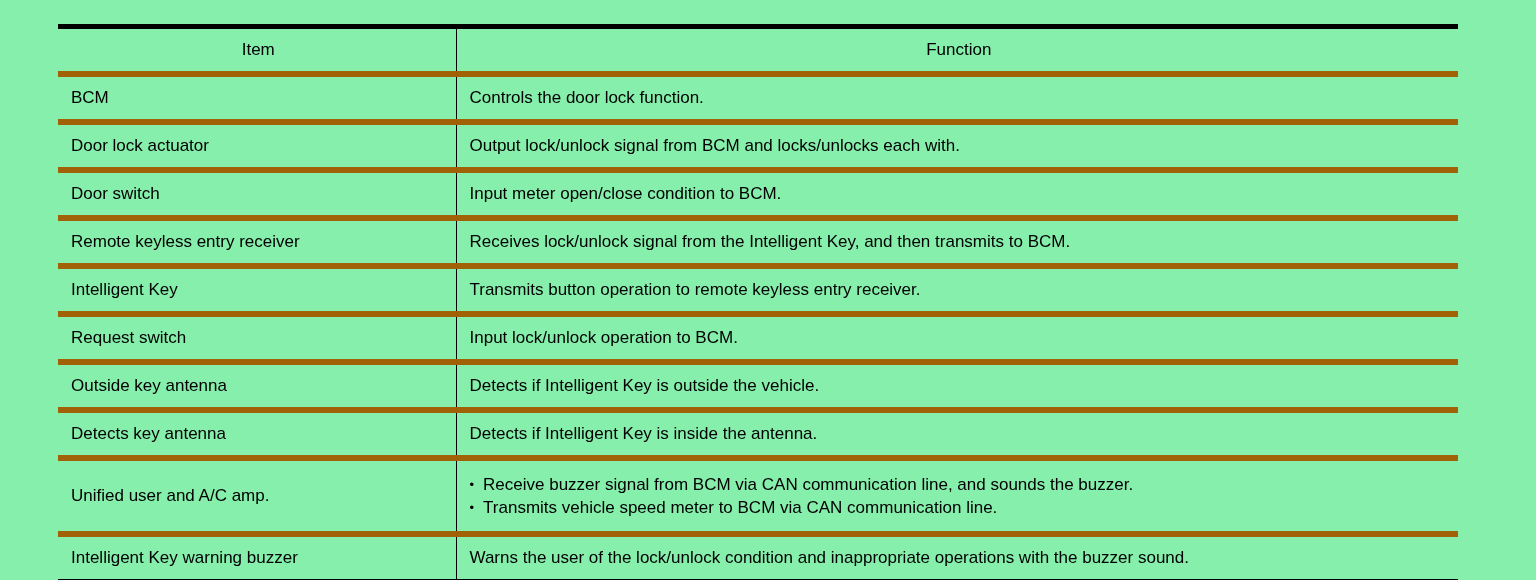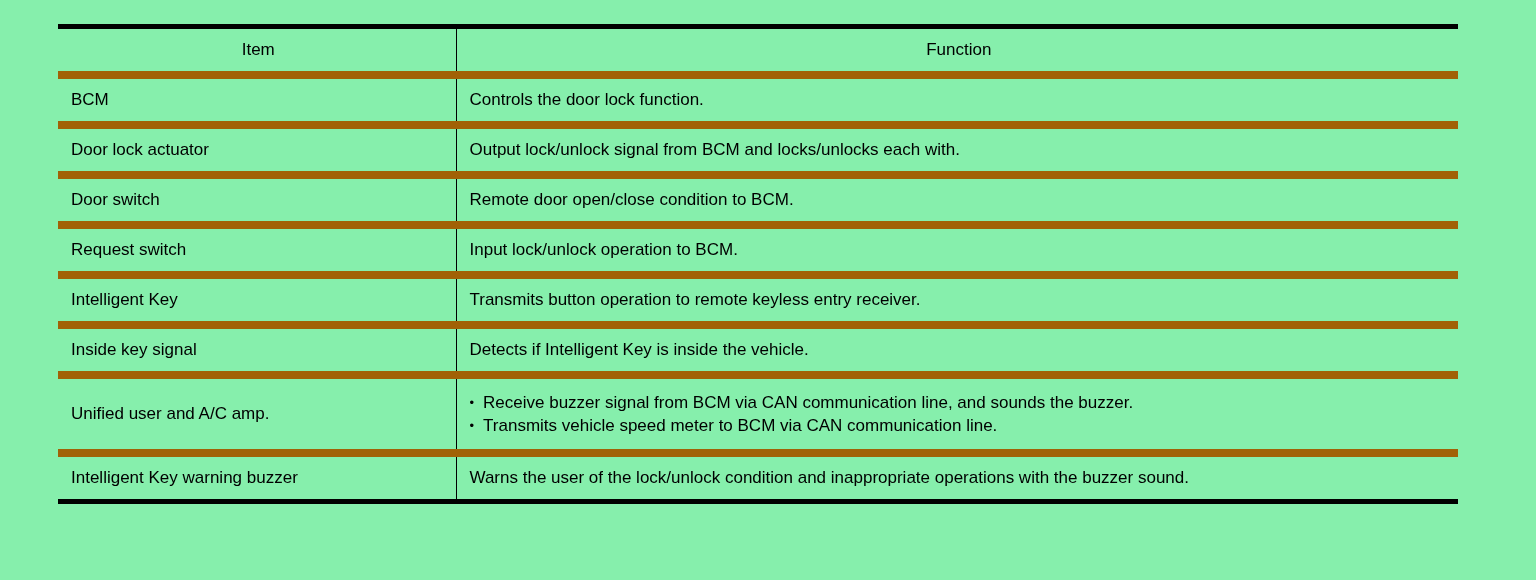--- a/index.html
+++ b/index.html
@@ -30,21 +30,21 @@
     line-height: 1.25;
   }
   table.spec-table col.col-item { width: 398px; }
   table.spec-table col.col-func { width: 1002px; }
 
   
   table.spec-table { border-top: 5px solid #000; border-bottom: 5px solid #000; }
 
   table.spec-table th,
   table.spec-table td {
-    border-top: 8px solid #a16207;
+    border-top: 6px solid #a16207;
     padding: 4px 10px 4px 13px;
     vertical-align: middle;
     overflow: hidden;
     white-space: nowrap;
   }
   table.spec-table thead th { border-top: none; }
 
   
   table.spec-table th:first-child,
   table.spec-table td:first-child {
@@ -87,33 +87,41 @@
         <tr>
           <td>BCM</td>
           <td>Controls the door lock function.</td>
         </tr>
         <tr>
           <td>Door lock actuator</td>
           <td>Output lock/unlock signal from BCM and locks/unlocks each with.</td>
         </tr>
         <tr>
           <td>Door switch</td>
-          <td>Remote door open/close condition to BCM.</td>
+          <td>Input meter open/close condition to BCM.</td>
+        </tr>
+        <tr>
+          <td>Remote keyless entry receiver</td>
+          <td>Receives lock/unlock signal from the Intelligent Key, and then transmits to BCM.</td>
+        </tr>
+        <tr>
+          <td>Intelligent Key</td>
+          <td>Transmits button operation to remote keyless entry receiver.</td>
         </tr>
         <tr>
           <td>Request switch</td>
           <td>Input lock/unlock operation to BCM.</td>
         </tr>
         <tr>
-          <td>Intelligent Key</td>
-          <td>Transmits button operation to remote keyless entry receiver.</td>
+          <td>Outside key antenna</td>
+          <td>Detects if Intelligent Key is outside the vehicle.</td>
         </tr>
         <tr>
-          <td>Inside key signal</td>
-          <td>Detects if Intelligent Key is inside the vehicle.</td>
+          <td>Detects key antenna</td>
+          <td>Detects if Intelligent Key is inside the antenna.</td>
         </tr>
         <tr class="tall">
           <td>Unified user and A/C amp.</td>
           <td>
             <div class="bullet-list">
               <div class="bullet-line">
                 <span class="bullet-glyph">•</span>
                 <span>Receive buzzer signal from BCM via CAN communication line, and sounds the buzzer.</span>
               </div>
               <div class="bullet-line">

